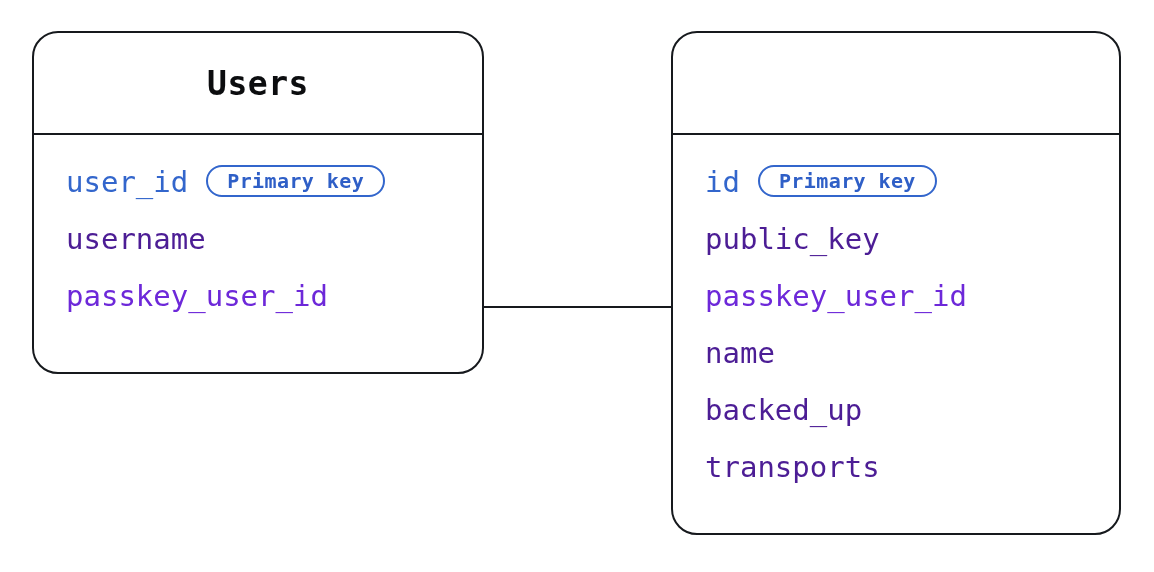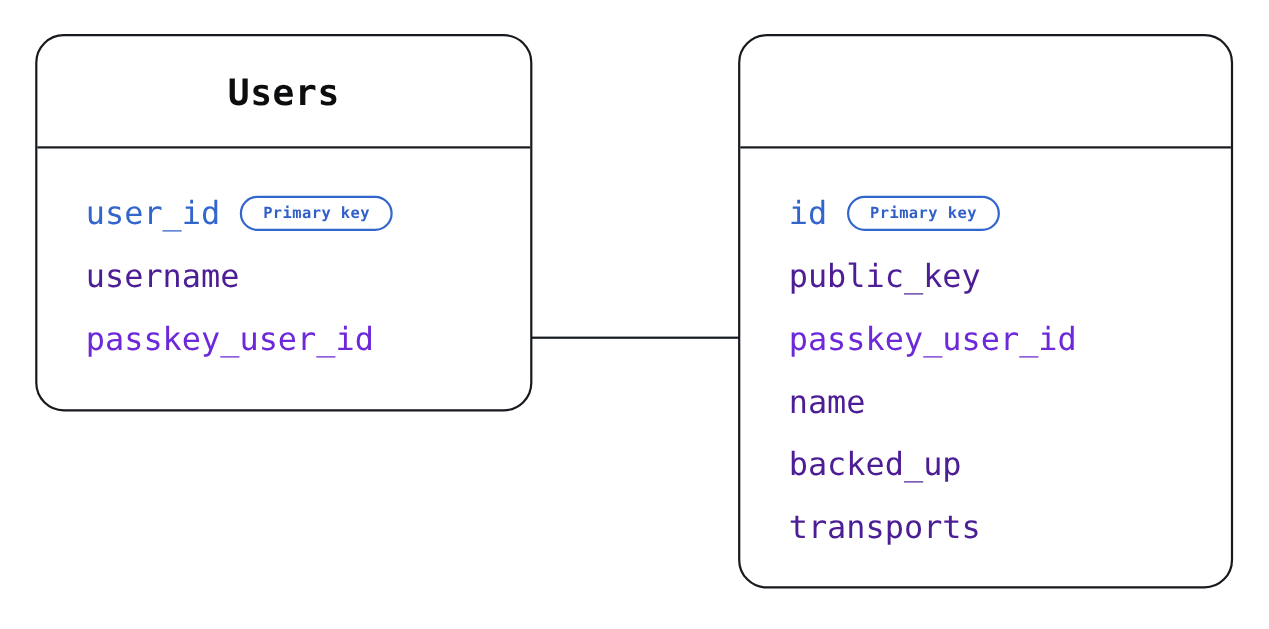--- a/index.html
+++ b/index.html
@@ -59,23 +59,22 @@
   .field-list {
     position: absolute;
     left: 0;
     right: 0;
     top: 100px;
     padding-top: 32px;
   }
 
   .field-row {
     display: flex;
-    align-items: center;
     height: 57px;
-    padding-left: 44px;
+    padding-left: 32px;
     white-space: nowrap;
   }
 
   .field-name {
     font-size: 29px;
     font-weight: 400;
     color: #4c1d95;
     letter-spacing: 0px;
   }
   .field-name.key   { color: #3366cc; }
@@ -84,21 +83,21 @@
   .badge {
     margin-left: 18px;
     display: inline-flex;
     align-items: center;
     justify-content: center;
     height: 32px;
     padding: 0 19px;
     border: 2px solid #3366cc;
     border-radius: 999px;
     color: #2f5fc7;
-    font-size: 14px;
+    font-size: 20px;
     font-weight: 700;
     letter-spacing: 0.4px;
     box-sizing: border-box;
   }
 
   
   .connector {
     position: absolute;
     height: 0;
     border-top: 2.5px solid #16191d;

